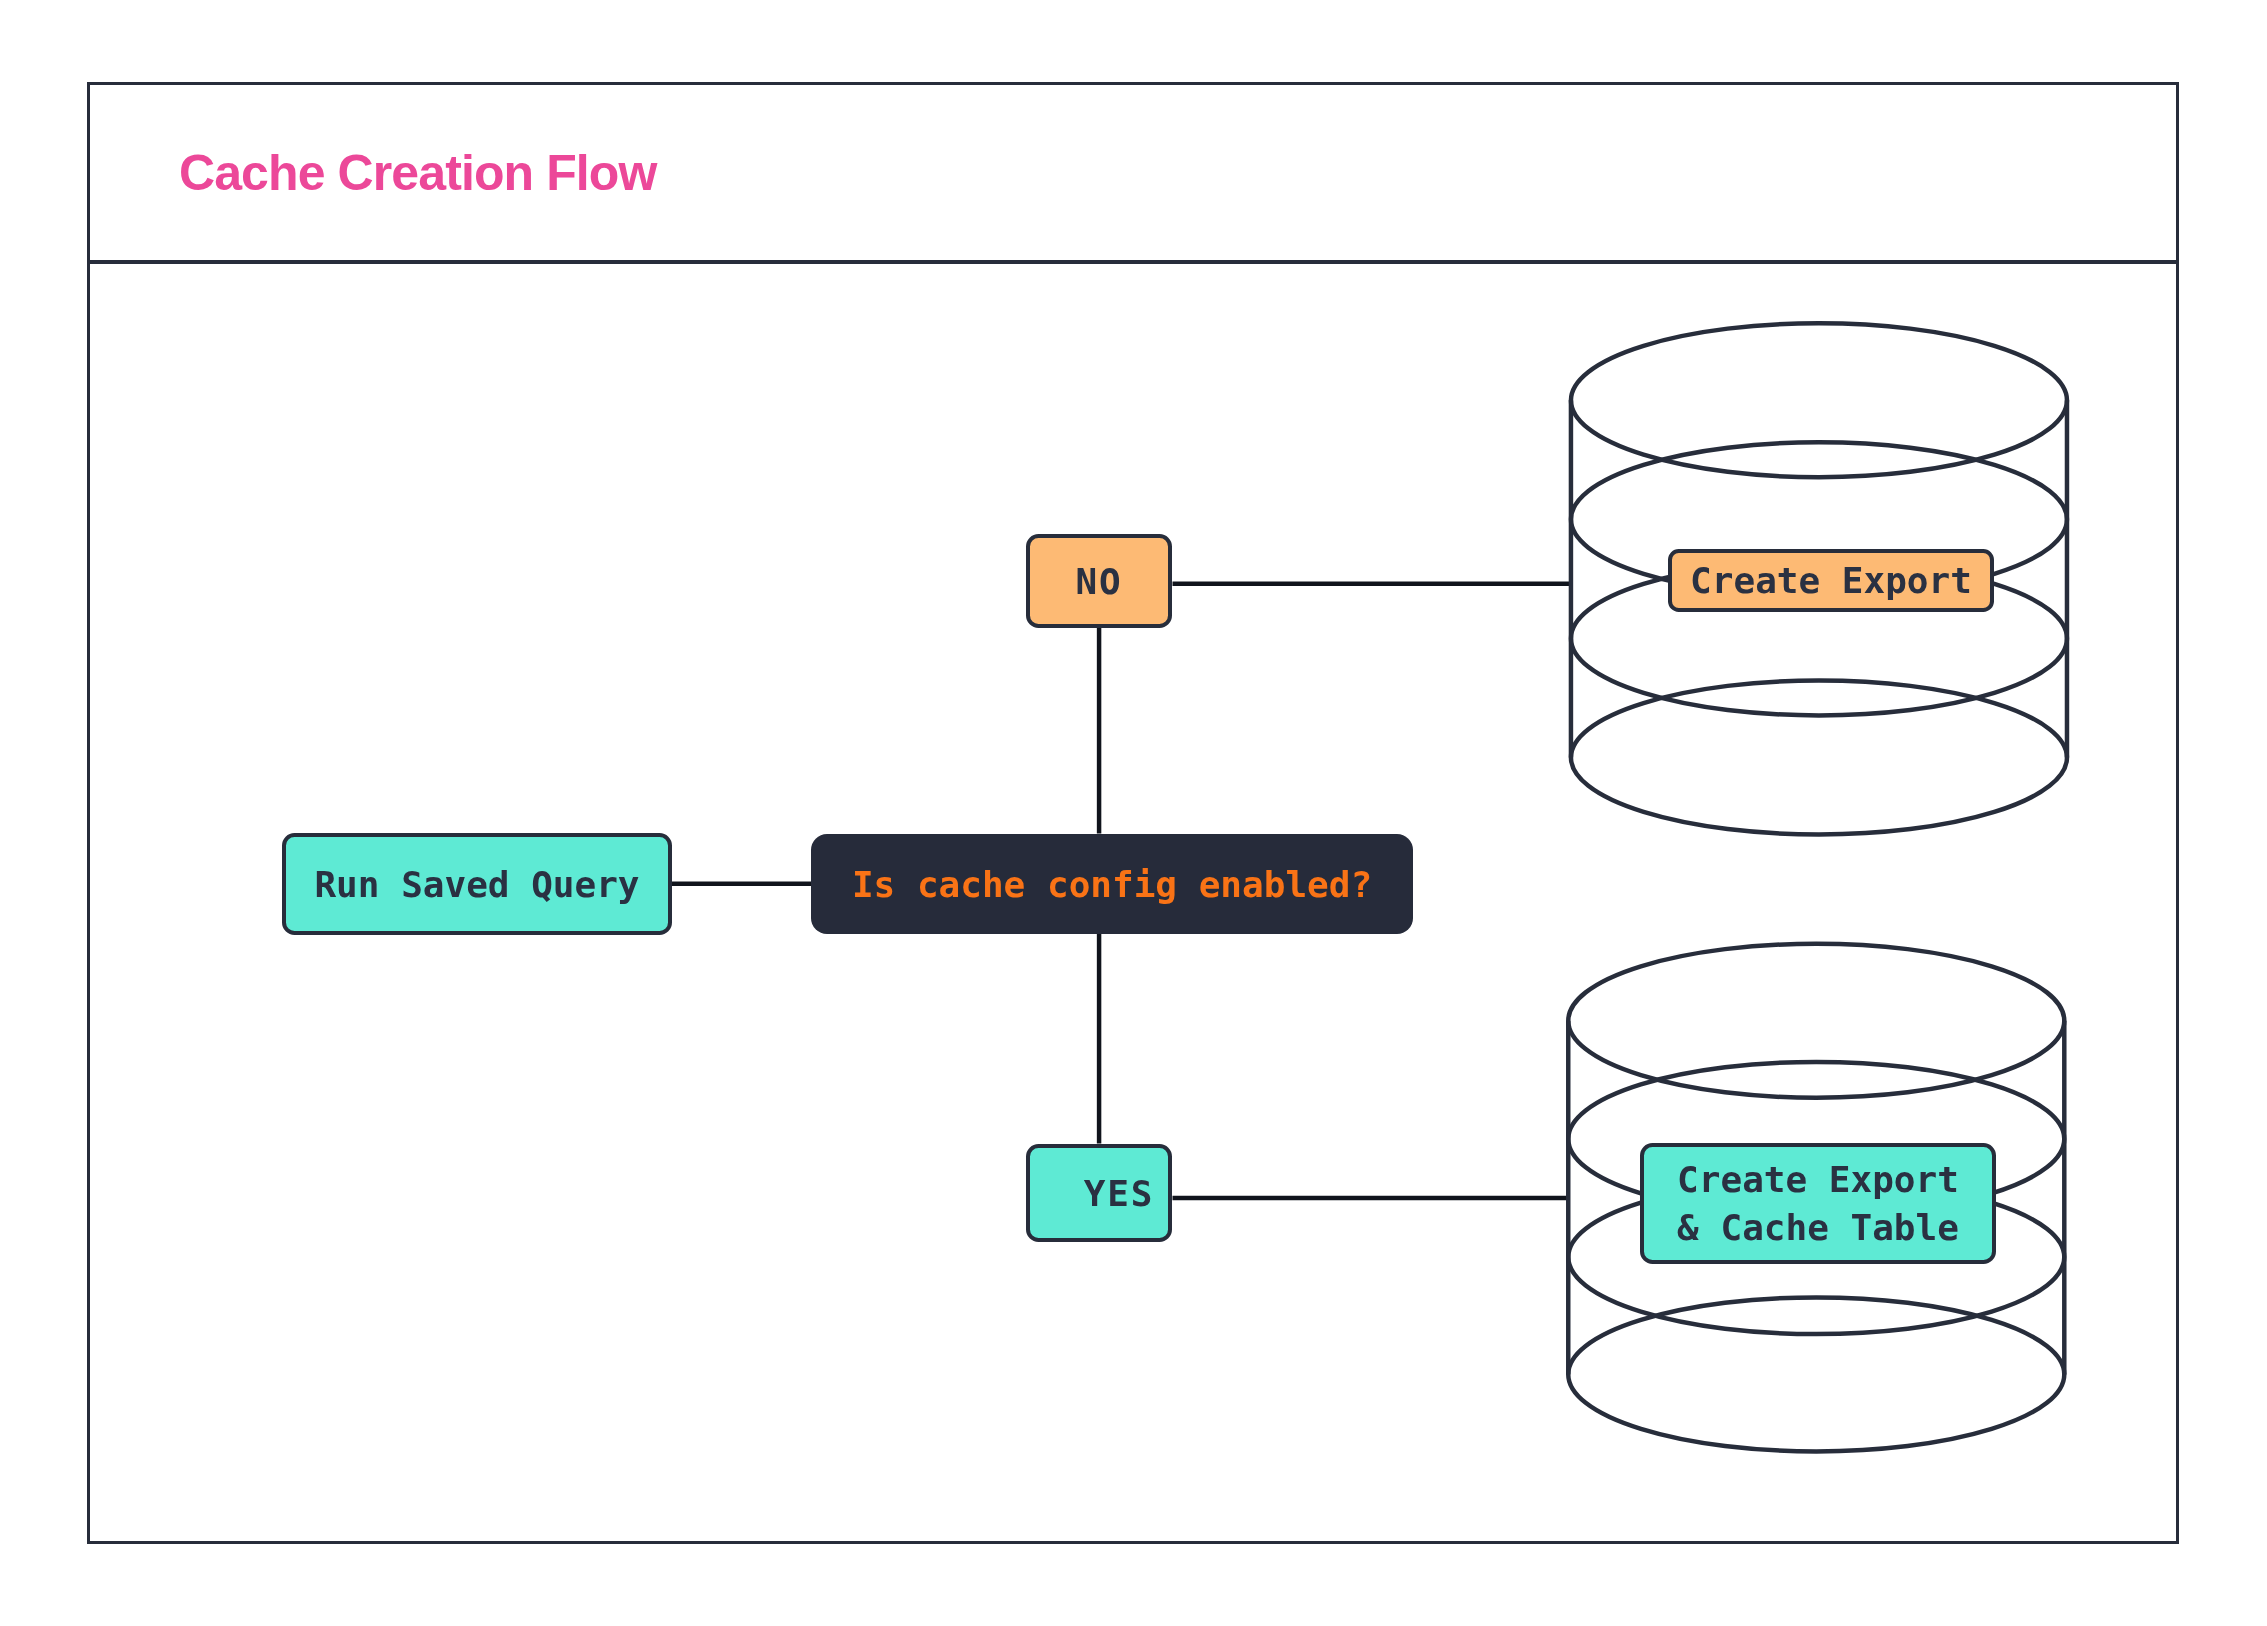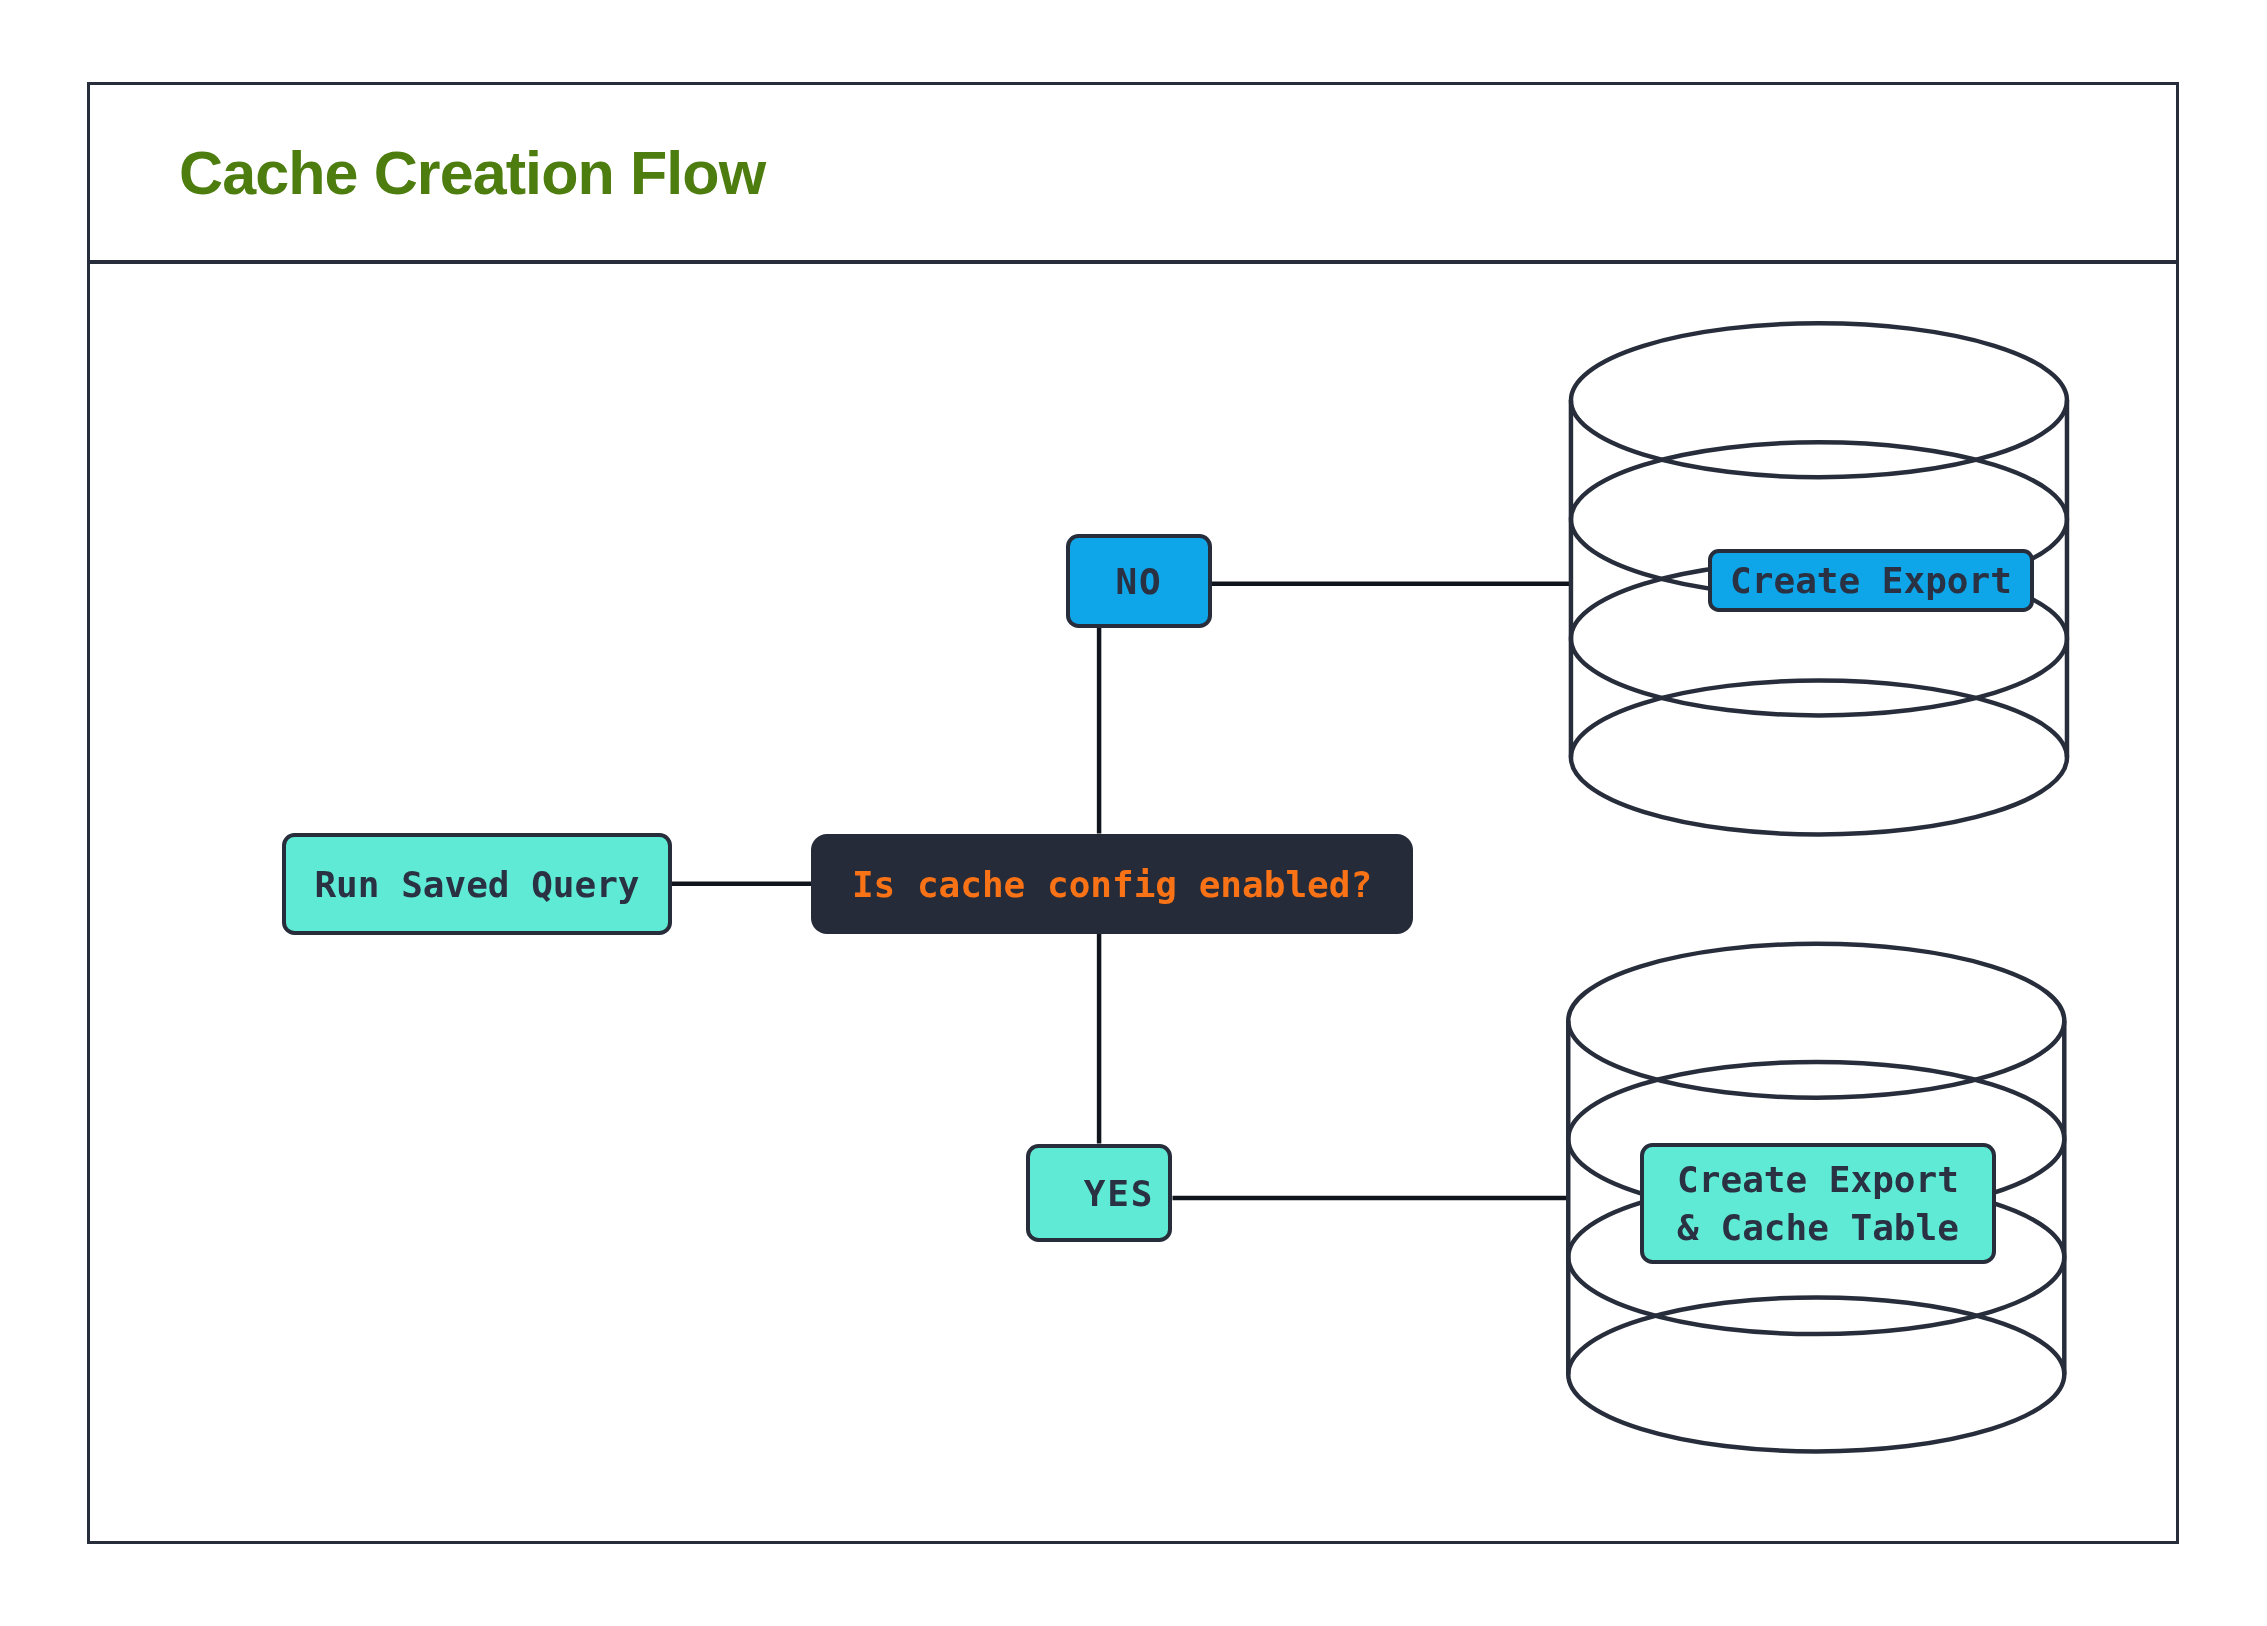--- a/index.html
+++ b/index.html
@@ -35,47 +35,46 @@
   }
   .page-title {
     position: absolute;
     left: 179px;
     top: 86px;
     height: 174px;
     display: flex;
     align-items: center;
     font-family: "Liberation Sans", "DejaVu Sans", sans-serif;
     font-weight: 700;
-    font-size: 61px;
+    font-size: 50px;
     letter-spacing: -0.9px;
-    color: #4d7c0f;
+    color: #ec4899;
     white-space: nowrap;
   }
   svg.diagram-layer {
     position: absolute;
     left: 0;
     top: 0;
     width: 2268px;
     height: 1626px;
   }
   .node {
     position: absolute;
     box-sizing: border-box;
     display: flex;
     align-items: center;
     justify-content: center;
     text-align: center;
     font-family: "DejaVu Sans Mono", "Liberation Mono", monospace;
     color: #2a3142;
   }
   .node-white {
-    background: #0ea5e9;
+    background: #fdba74;
     border: 4.5px solid #272d3b;
     border-radius: 12.5px;
-    margin-left: 40px;
   }
   .node-green {
     background: #5eead4;
     border: 4.5px solid #272d3b;
     border-radius: 12.5px;
   }
   .node-dark {
     background: #262b3a;
     border-radius: 16px;
     color: #f97316;

